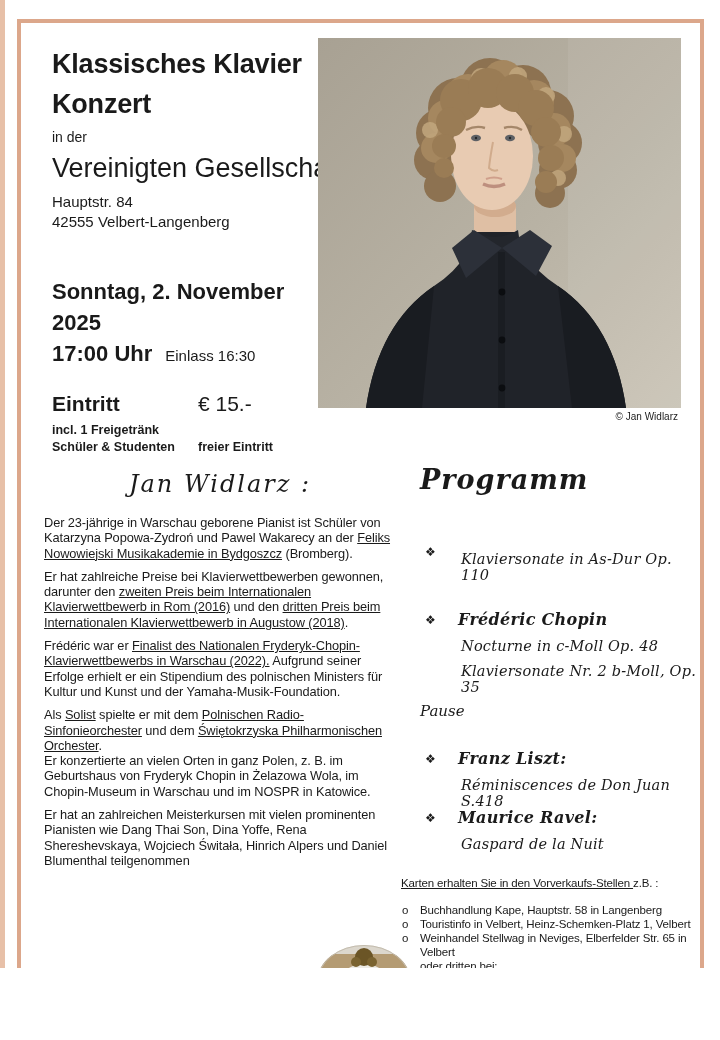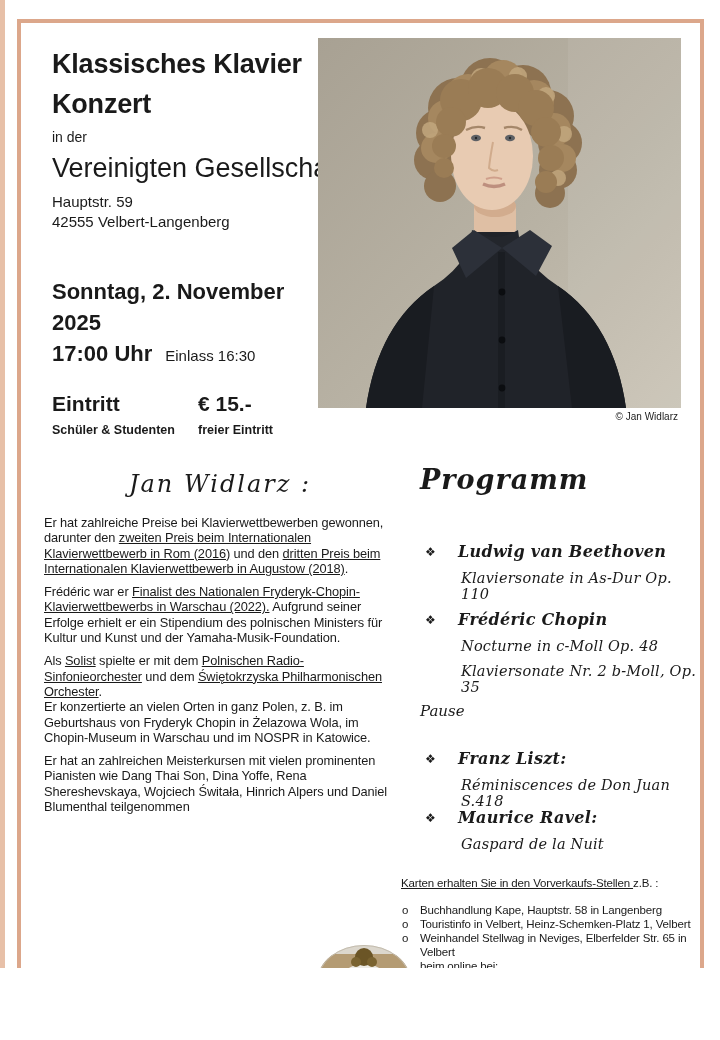--- a/index.html
+++ b/index.html
@@ -14,21 +14,21 @@
   .in-der{font-size:14px;line-height:20px;margin-top:3px;}
   .venue{font-size:27px;font-weight:400;line-height:38px;margin-top:2px;}
   .addr{font-size:15px;line-height:20px;margin-top:5px;font-weight:400;}
   
   .date-block{position:absolute;left:52px;top:276px;width:280px;font-size:22px;font-weight:700;line-height:31px;}
   .einlass{font-size:15px;font-weight:400;margin-left:13px;letter-spacing:0;}
   
   .entry-block{position:absolute;left:52px;top:392px;width:330px;}
   .entry-row{position:relative;height:30px;}
   .entry-main{font-size:21px;font-weight:700;}
-  .entry-price{position:absolute;left:146px;top:0;font-size:21px;font-weight:700;}
+  .entry-price{position:absolute;left:146px;top:0;font-size:21px;font-weight:400;}
   .entry-note{font-size:12.5px;font-weight:700;line-height:17px;}
   .entry-row2{position:relative;font-size:12.5px;font-weight:700;line-height:17px;}
   .entry-free{position:absolute;left:146px;top:0;text-align:center;}
   
   .photo{position:absolute;left:318px;top:38px;width:363px;height:370px;}
   .photo svg{display:block;}
   .credit{position:absolute;left:318px;top:411px;width:360px;text-align:right;font-size:10px;color:#222;}
   
   .artist-col{position:absolute;left:44px;top:470px;width:352px;}
   .artist-heading{text-align:center;font-family:"DejaVu Serif",serif;font-style:italic;
@@ -65,37 +65,38 @@
 
 <div class="page">
   <div class="edge-stripe"></div>
   <div class="frame"></div>
 
   <div class="header">
     <h1 class="title">Klassisches Klavier Konzert</h1>
     <div class="in-der">in der</div>
     <div class="venue">Vereinigten Gesellschaft</div>
     <div class="addr">
-      <div>Hauptstr. 59</div>
+      <div>Hauptstr. 84</div>
       <div>42555 Velbert-Langenberg</div>
     </div>
   </div>
 
   <div class="date-block">
     <div>Sonntag, 2. November 2025</div>
     <div>
       <span>17:00 Uhr</span><span class="einlass">Einlass 16:30</span>
     </div>
   </div>
 
   <div class="entry-block">
     <div class="entry-row">
       <span class="entry-main">Eintritt</span>
       <span class="entry-price">€ 15.-</span>
     </div>
+    <div class="entry-note">incl. 1 Freigetränk</div>
     <div class="entry-row2">
       <span>Schüler &amp; Studenten</span>
       <span class="entry-free">freier Eintritt</span>
     </div>
   </div>
 
   <div class="photo">
     <svg width="363" height="370" viewBox="0 0 363 370">
       <defs>
         <linearGradient id="wall" x1="0" y1="0" x2="1" y2="1">
@@ -177,31 +178,31 @@
       <rect x="180" y="214" width="7" height="156" fill="#1a1d22"></rect>
       <circle cx="184" cy="254" r="3.4" fill="#0b0d10"></circle>
       <circle cx="184" cy="302" r="3.4" fill="#0b0d10"></circle>
       <circle cx="184" cy="350" r="3.4" fill="#0b0d10"></circle>
     </svg>
   </div>
   <div class="credit">©  Jan Widlarz</div>
 
   <div class="artist-col">
     <div class="artist-heading">Jan Widlarz :</div>
+    <p><span>Der 23-jährige in Warschau geborene Pianist ist Schüler von Katarzyna Popowa-Zydroń und Pawel Wakarecy an der </span><span class="u">Feliks Nowowiejski Musikakademie in Bydgoszcz</span><span> (Bromberg).</span></p>
     <p><span>Er hat zahlreiche Preise bei Klavierwettbewerben gewonnen, darunter den </span><span class="u">zweiten Preis beim Internationalen Klavierwettbewerb in Rom (2016)</span><span> und den </span><span class="u">dritten Preis beim Internationalen Klavierwettbewerb in Augustow (2018)</span><span>.</span></p>
     <p><span>Frédéric war er </span><span class="u">Finalist des Nationalen Fryderyk-Chopin-Klavierwettbewerbs in Warschau (2022).</span><span> Aufgrund seiner Erfolge erhielt er ein Stipendium des polnischen Ministers für Kultur und Kunst und der Yamaha-Musik-Foundation.</span></p>
     <p><span>Als </span><span class="u">Solist</span><span> spielte er mit dem </span><span class="u">Polnischen Radio-Sinfonieorchester</span><span> und dem </span><span class="u">Świętokrzyska Philharmonischen Orchester</span><span>.</span><br><span>Er konzertierte an vielen Orten in ganz Polen, z. B. im Geburtshaus von Fryderyk Chopin in Żelazowa Wola, im Chopin-Museum in Warschau und im NOSPR in Katowice.</span></p>
     <p><span>Er hat an zahlreichen Meisterkursen mit vielen prominenten Pianisten wie Dang Thai Son, Dina Yoffe, Rena Shereshevskaya, Wojciech Świtała, Hinrich Alpers und Daniel Blumenthal teilgenommen</span></p>
   </div>
 
   <div class="prog-heading">Programm</div>
 
   <div class="prog-item pi1">
     <span class="prog-bullet">❖</span>
-    <div class="prog-composer">Ludwig van Beethoven</div>
     <div class="prog-work">Klaviersonate in As-Dur Op. 110</div>
   </div>
 
   <div class="prog-item pi2">
     <span class="prog-bullet">❖</span>
     <div class="prog-composer">Frédéric Chopin</div>
     <div class="prog-work">Nocturne in c-Moll Op. 48</div>
     <div class="prog-work">Klaviersonate Nr. 2 b-Moll, Op. 35</div>
   </div>
 
@@ -229,21 +230,21 @@
     </div>
     <div class="outlet">
       <span class="o-bullet">o</span>
       <span>Touristinfo in Velbert, Heinz-Schemken-Platz 1, Velbert</span>
     </div>
     <div class="outlet">
       <span class="o-bullet">o</span>
       <span>Weinhandel Stellwag in Neviges, Elberfelder Str. 65 in Velbert</span>
     </div>
     <div class="online">
-      <div>beim online bei:</div>
+      <div>oder dritten bei:</div>
       <a class="online-link">https://www.neanderticket.de/online-tickets/</a>
     </div>
   </div>
 
 
   <div class="logo">
     <svg width="94" height="75" viewBox="0 0 94 75">
       <defs>
           <clipPath id="lc">
             <ellipse cx="47" cy="37.5" rx="47" ry="37.5"></ellipse>

